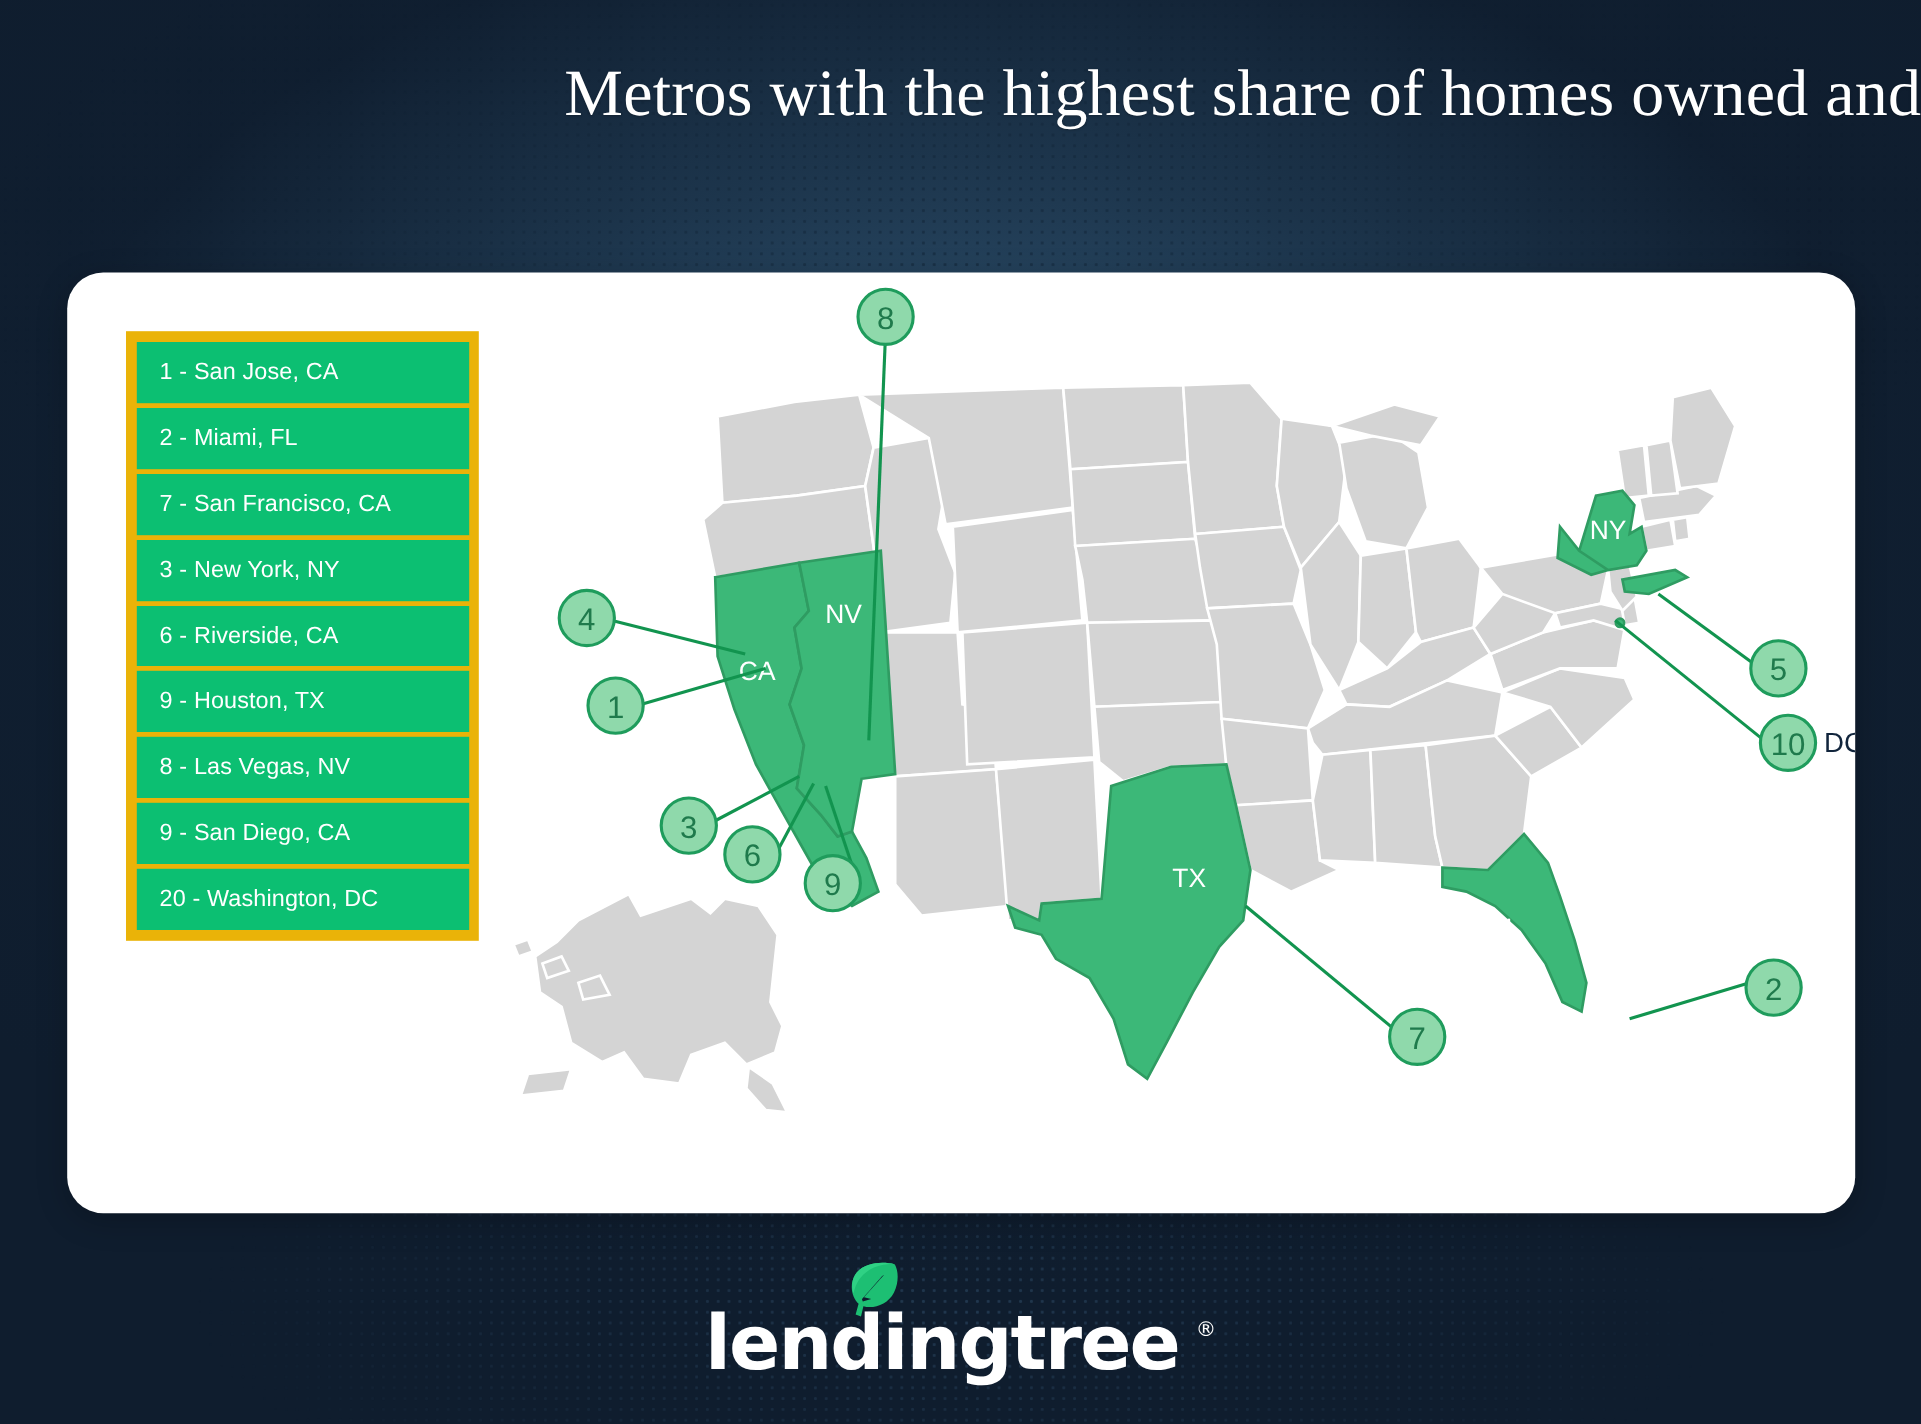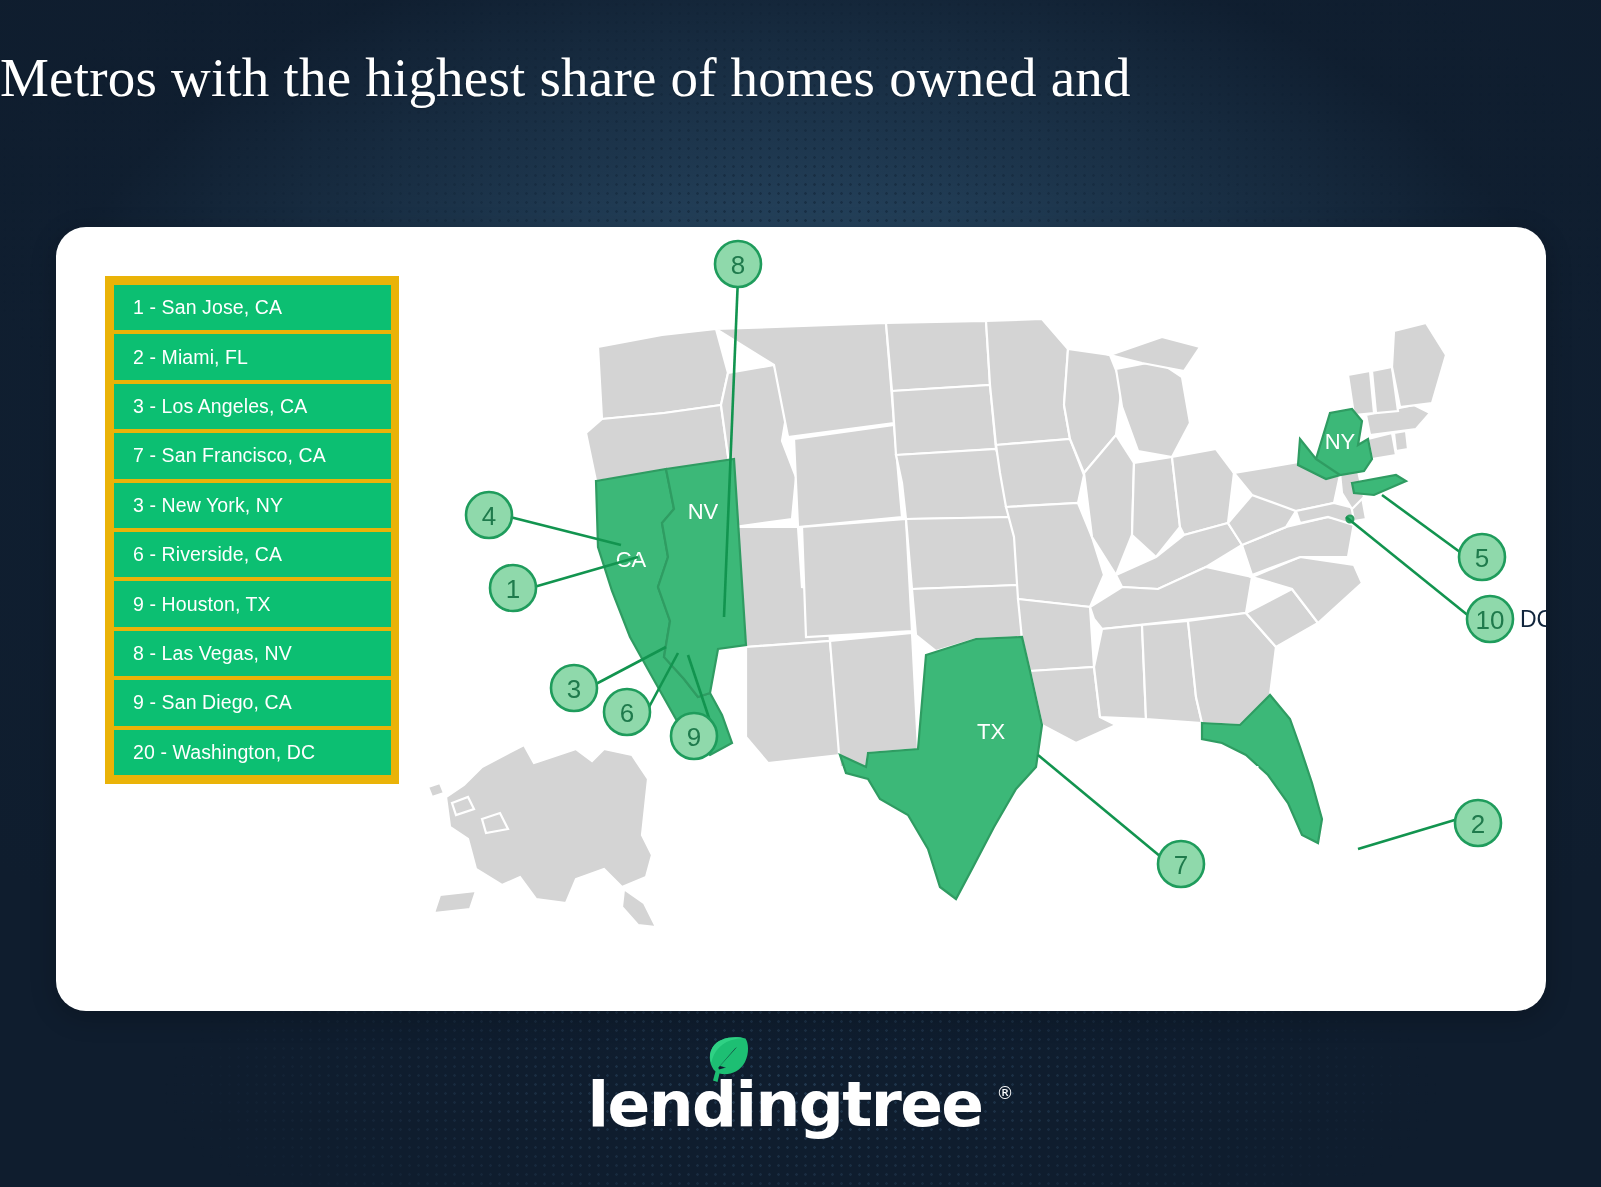--- a/index.html
+++ b/index.html
@@ -46,21 +46,21 @@
     background-size: 9px 9px;
     -webkit-mask-image: radial-gradient(ellipse 40% 16% at 50% 92%, rgba(0,0,0,0.85) 0%, rgba(0,0,0,0) 100%);
             mask-image: radial-gradient(ellipse 40% 16% at 50% 92%, rgba(0,0,0,0.85) 0%, rgba(0,0,0,0) 100%);
   }
 
   
   #title {
     position: absolute;
     left: 0; right: 0;
     top: 44px;
-    text-align: left;
+    text-align: right;
     color: #ffffff;
     font-family: "Liberation Serif", "DejaVu Serif", serif;
     font-size: 55px;
     line-height: 67px;
     letter-spacing: 0.2px;
     font-weight: 400;
     text-shadow: 0 1px 2px rgba(0,0,0,0.25);
   }
   #title .line { display: block; }
 
@@ -121,21 +121,21 @@
   .st-label { fill: #ffffff; font-family: "Liberation Sans", sans-serif; font-size: 22px; text-anchor: middle; }
   .leader   { stroke: #12944f; stroke-width: 2.6; fill: none; }
   .marker-c { fill: #8fd9ab; stroke: #1f9c5c; stroke-width: 2.6; }
   .marker-t { fill: #1f7a4c; font-family: "Liberation Sans", sans-serif; font-size: 26px; text-anchor: middle; dominant-baseline: central; }
   .dc-label { fill: #11253c; font-family: "Liberation Sans", sans-serif; font-size: 23px; }
 
   
   #logo {
     position: absolute;
     left: 0; right: 0;
-    bottom: 50px;
+    bottom: 35px;
     display: flex;
     align-items: flex-end;
     justify-content: center;
     gap: 14px;
     text-align: right;
   }
   #logo-text {
     position: relative;
     color: #ffffff;
     font-size: 63px;
@@ -169,21 +169,20 @@
 <h1 id="title">
   <span class="line">Metros with the highest share of homes owned and</span>
 </h1>
 
 <div id="card">
 
   <div id="legend-frame">
     <div id="legend-list">
       <div class="legend-row">1 - San Jose, CA</div>
       <div class="legend-row">2 - Miami, FL</div>
-      <div class="legend-row">3 - Los Angeles, CA</div>
       <div class="legend-row">7 - San Francisco, CA</div>
       <div class="legend-row">3 - New York, NY</div>
       <div class="legend-row">6 - Riverside, CA</div>
       <div class="legend-row">9 - Houston, TX</div>
       <div class="legend-row">8 - Las Vegas, NV</div>
       <div class="legend-row">9 - San Diego, CA</div>
       <div class="legend-row">20 - Washington, DC</div>
     </div>
   </div>
 

